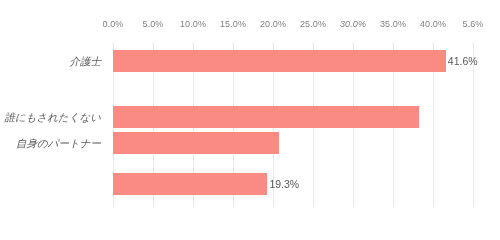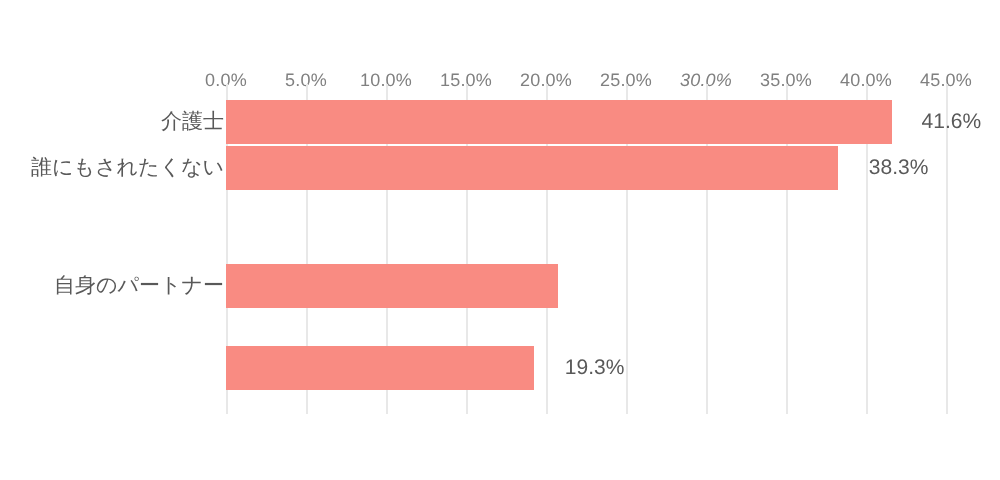--- a/index.html
+++ b/index.html
@@ -40,21 +40,20 @@
     background: #e8e8e8;
   }
 
   
   #tick-labels {
     position: absolute;
     left: 0;
     top: 0;
     width: 500px;
     height: 42px;
-    margin-top: 16px;
   }
   .tick-label {
     position: absolute;
     top: 19px;
     transform: translateX(-50%);
     font-size: 9px;
     line-height: 10px;
     color: #808080;
     white-space: nowrap;
     letter-spacing: 0.1px;
@@ -66,60 +65,61 @@
     left: 0;
     width: 500px;
     height: 22px;
   }
   .cat-label {
     position: absolute;
     right: 387px;   
     top: 0;
     height: 22px;
     line-height: 22px;
-    padding-right: 1px;
+    padding-right: 12px;
     font-size: 10.5px;
     color: #595959;
     white-space: nowrap;
     text-align: right;
+    font-style: italic;
   }
   .bar {
     position: absolute;
     left: 113px;
     top: 0;
     height: 22px;
     background: #f98b82;
   }
   .bar-value {
     position: absolute;
     top: 0;
     height: 22px;
     line-height: 22px;
-    padding-left: 15px;
+    padding-left: 2px;
     font-size: 10.5px;
     color: #595959;
     white-space: nowrap;
   }
 </style>
 </head>
 <body>
 
 <div id="chart-root">
 
   <div id="tick-labels">
       <div class="tick-label" style="left: 113px;">0.0%</div>
       <div class="tick-label" style="left: 153px;">5.0%</div>
       <div class="tick-label" style="left: 193px;">10.0%</div>
       <div class="tick-label" style="left: 233px; text-align: right;">15.0%</div>
       <div class="tick-label" style="left: 273px;">20.0%</div>
       <div class="tick-label" style="left: 313px;">25.0%</div>
       <div class="tick-label" style="left: 353px; font-style: italic;">30.0%</div>
       <div class="tick-label" style="left: 393px;">35.0%</div>
       <div class="tick-label" style="left: 433px;">40.0%</div>
-      <div class="tick-label" style="left: 473px;">45.0%</div>
+      <div class="tick-label" style="left: 473px;">5.6%</div>
     </div>
 
   <div id="plot-area">
       <div class="gridline" style="left: 0px;"></div>
       <div class="gridline" style="left: 40px;"></div>
       <div class="gridline" style="left: 80px;"></div>
       <div class="gridline" style="left: 120px;"></div>
       <div class="gridline" style="left: 160px;"></div>
       <div class="gridline" style="left: 200px;"></div>
       <div class="gridline" style="left: 240px;"></div>
@@ -127,24 +127,23 @@
       <div class="gridline" style="left: 320px;"></div>
       <div class="gridline" style="left: 360px;"></div>
     </div>
 
   <div id="bars-layer">
       <div class="bar-row" style="top: 50px;">
         <div class="cat-label">介護士</div>
         <div class="bar" style="width: 332.8px; background: rgb(249, 139, 130);"></div>
         <div class="bar-value" style="left: 445.8px;">41.6%</div>
       </div>
-      <div class="bar-row" style="top: 73px;">
+      <div class="bar-row" style="top: 106px;">
         <div class="cat-label">誰にもされたくない</div>
         <div class="bar" style="width: 306.4px; background: rgb(249, 139, 130);"></div>
-        <div class="bar-value" style="left: 419.4px;">38.3%</div>
       </div>
       <div class="bar-row" style="top: 132px;">
         <div class="cat-label">自身のパートナー</div>
         <div class="bar" style="width: 166.4px; background: rgb(249, 139, 130);"></div>
       </div>
       <div class="bar-row" style="top: 173px;">
         <div class="bar" style="width: 154.4px; background: rgb(249, 139, 130);"></div>
         <div class="bar-value" style="left: 267.4px;">19.3%</div>
       </div>
     </div>

